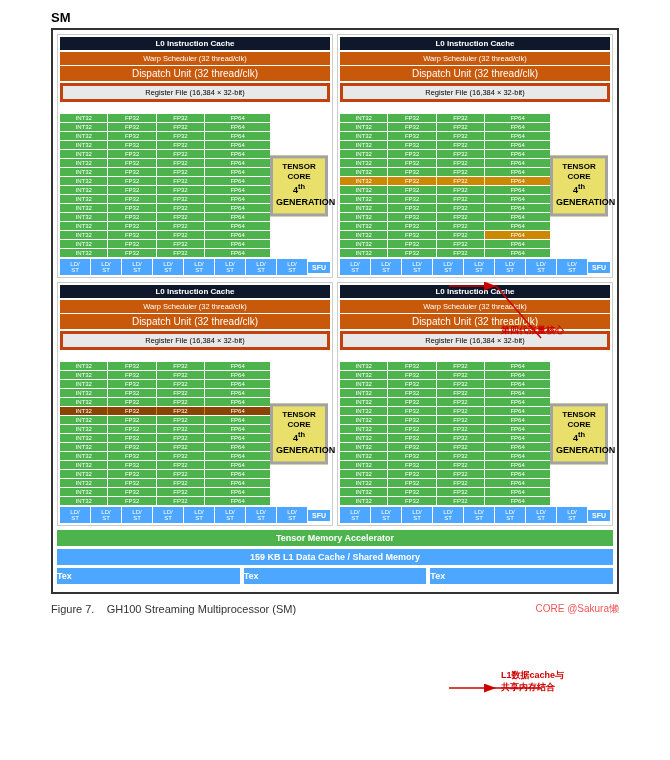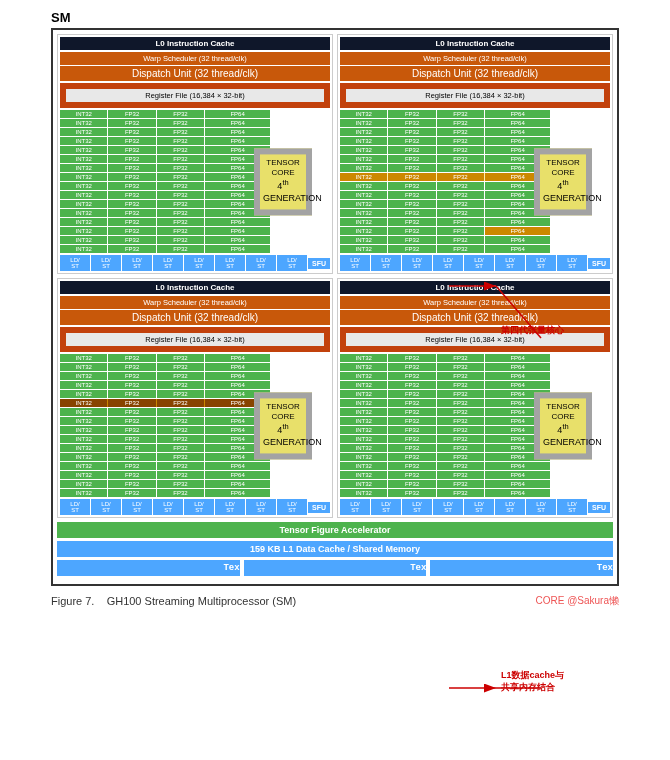--- a/index.html
+++ b/index.html
@@ -69,22 +69,22 @@
       padding: 2px 16px;
       font-size: 10px;
       margin-bottom: 2px;
     }
     .reg-file {
       background: #e8e8e8;
       color: #000;
       text-align: center;
       padding: 2px 0;
       font-size: 7.5px;
-      margin-bottom: 2px;
-      border: 6px solid #c2410c;
+      margin-bottom: 12px;
+      border: 3px solid #c2410c;
     }
     .core-area {
       display: flex;
       gap: 2px;
       position: relative;
     }
     .int-fp-cols {
       display: flex;
       flex-direction: column;
       gap: 1px;
@@ -114,28 +114,28 @@
     .fp64 {
       background: #4db34d;
       color: #fff;
       font-size: 6px;
       padding: 1px 2px;
       flex: 1.4;
       text-align: center;
     }
     .tensor-core-label {
       position: absolute;
-      right: 18px;
+      right: 2px;
       top: 50%;
       transform: translateY(-50%);
       background: #e8e06a;
-      border: 6px solid #a3a3a3;
+      border: 3px solid #a3a3a3;
       padding: 4px 3px;
       font-size: 8px;
-      font-weight: normal;
+      font-weight: bold;
       text-align: center;
       width: 58px;
       line-height: 1.3;
       color: #000;
     }
     .tensor-core-label .gen {
       font-size: 9px;
     }
     .sfu-row {
       display: flex;
@@ -180,25 +180,24 @@
     }
     .tex-row {
       display: flex;
       gap: 4px;
       margin-bottom: 4px;
     }
     .tex-box {
       flex: 1;
       background: #4da6ff;
       color: #fff;
-      text-align: right;
+      text-align: left;
       padding: 3px 0;
       font-size: 9px;
       font-weight: bold;
-      font-family: Liberation Mono, monospace;
     }
     .figure-caption {
       display: flex;
       justify-content: space-between;
       align-items: center;
       margin-top: 8px;
       font-size: 11px;
       color: #333;
     }
     .figure-caption .csdn {
@@ -712,21 +711,21 @@
             <span class="ld-st">LD/<br>ST</span>
             <span class="ld-st">LD/<br>ST</span>
             <span class="ld-st">LD/<br>ST</span>
             <span class="ld-st">LD/<br>ST</span>
             <span class="ld-st">LD/<br>ST</span>
             <span class="sfu">SFU</span>
           </div>
         </div>
       </div>
 
-      <div class="tensor-mem-acc">Tensor Figure Accelerator</div>
+      <div class="tensor-mem-acc">Tensor Memory Accelerator</div>
 
       <div class="l1-data-cache">159 KB L1 Data Cache / Shared Memory</div>
 
       <div class="tex-row">
         <div class="tex-box">Tex</div>
         <div class="tex-box">Tex</div>
         <div class="tex-box">Tex</div>
       </div>
     </div>
 

